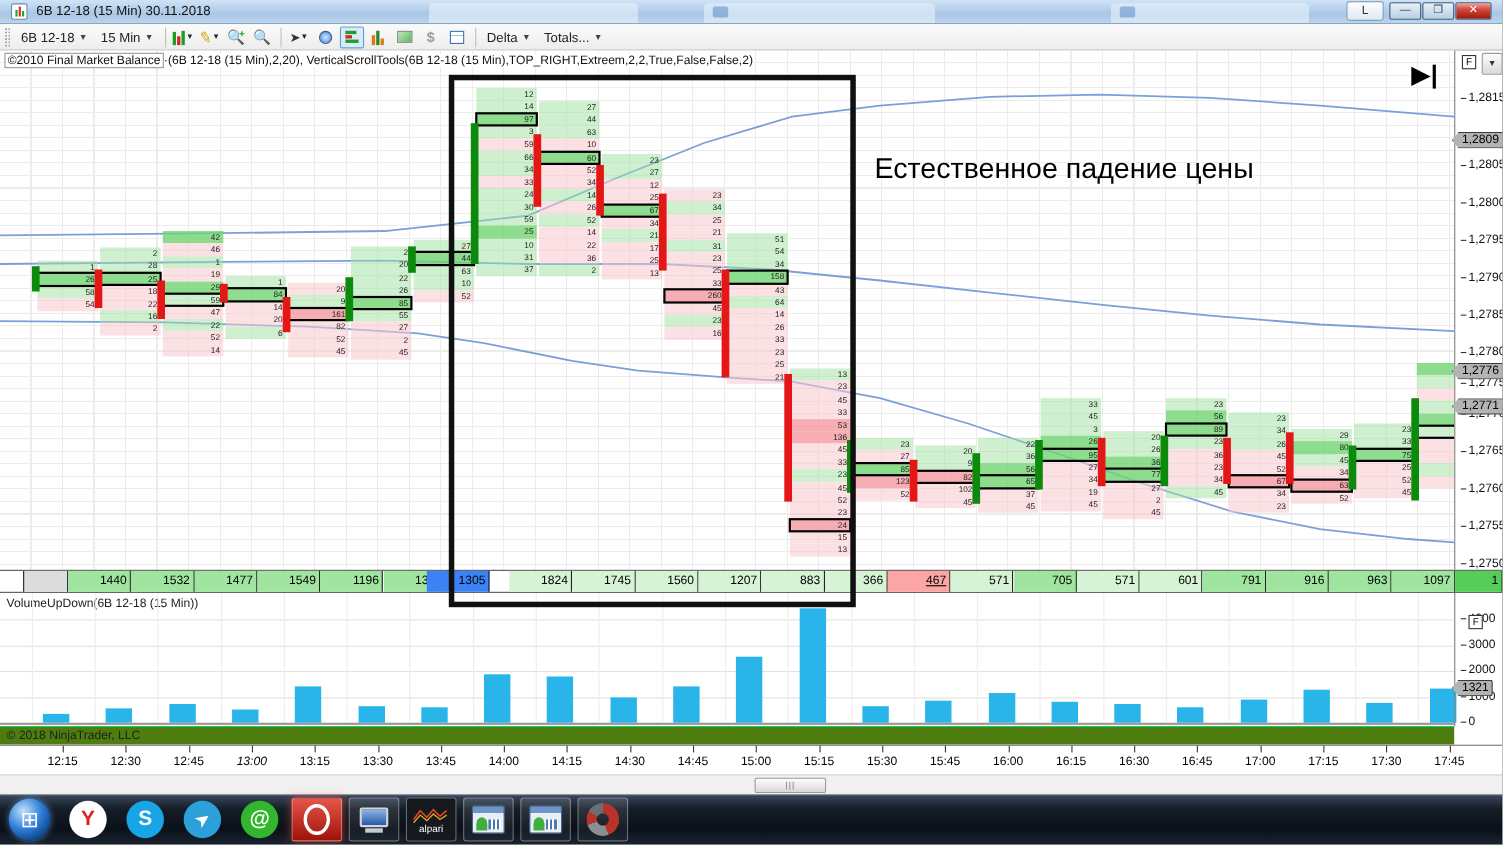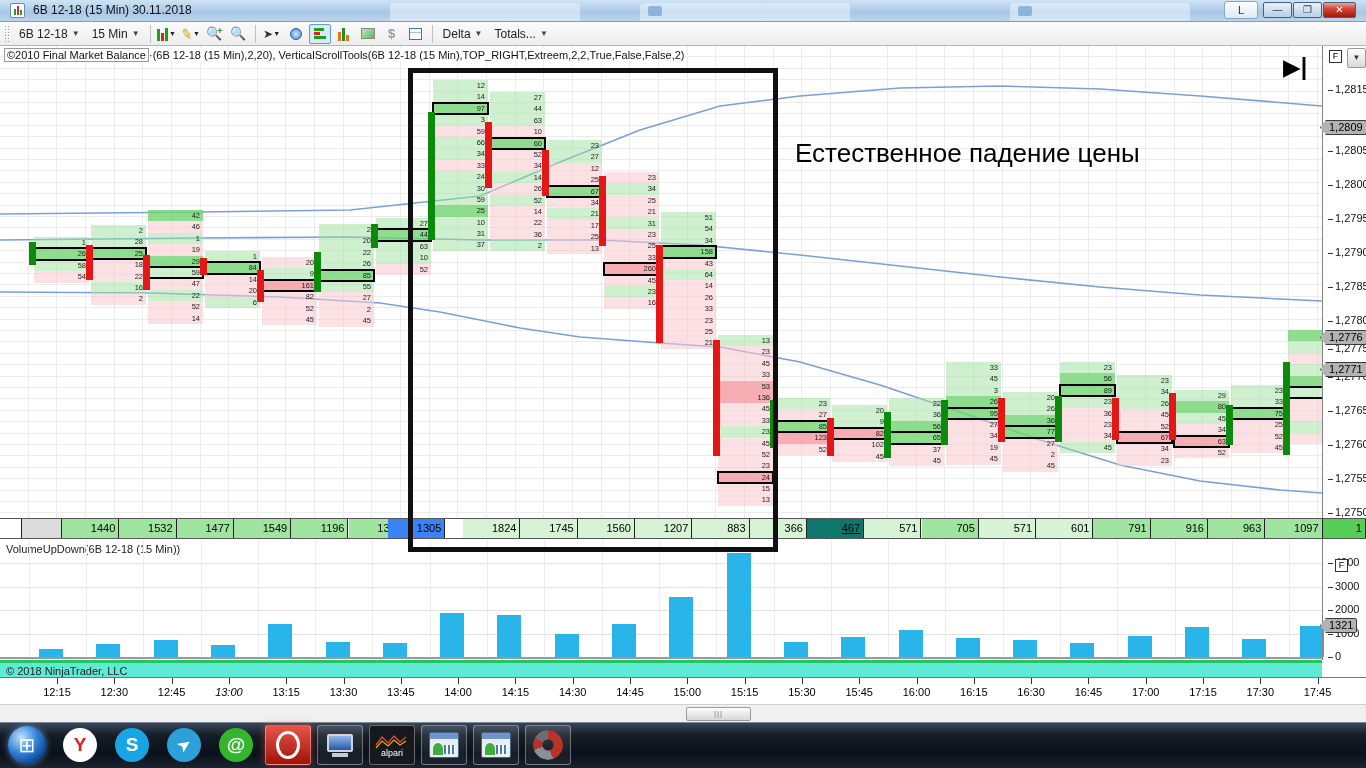--- a/index.html
+++ b/index.html
@@ -54,21 +54,21 @@
 
 #totals{left:0;top:518px;width:1366px;height:21px;border-top:1px solid #555;border-bottom:1px solid #555;background:#fff;z-index:18}
 .tcell{position:absolute;top:0;height:19px;border-right:1px solid #222;font-size:11px;color:#000;text-align:right;padding:3px 3px 0 0}
 
 #volpanel{left:0;top:539px;width:1322px;height:121px;background:#fff;overflow:visible}
 .vgrid{position:absolute;left:0;width:1322px;height:1px;background:#e2e2e2}
 #vol-base{position:absolute;left:0;top:118px;width:1322px;height:2px;background:#9a9a9a}
 .vbar{position:absolute;background:#29b5ea}
 #vol-label{left:6px;top:4px;font-size:11px;color:#222}
 #vaxis{left:1322px;top:539px;width:44px;height:121px;border-left:1px solid #808080;z-index:20}
-#copyright{left:0;top:660px;width:1322px;height:17px;background:#5eead4;border-top:3px solid #22c55e}
+#copyright{left:0;top:660px;width:1322px;height:17px;background:#4d7c0f;border-top:1px solid #22c55e}
 #copyright span{position:absolute;left:6px;top:2px;font-size:11px;color:#222}
 
 #taxis{left:0;top:677px;width:1366px;height:27px;background:#fff;border-top:1px solid #777}
 .ttick{position:absolute;top:0;width:1px;height:6px;background:#333}
 .tlab{position:absolute;top:8px;font-size:11px;color:#000;transform:translateX(-50%)}
 
 #scrollrow{left:0;top:704px;width:1366px;height:18px;background:#f0f0f0;border-top:1px solid #d0d0d0}
 #sthumb{position:absolute;left:686px;top:2px;width:65px;height:14px;background:linear-gradient(#fcfcfc,#d8d8d8);border:1px solid #9a9a9a;border-radius:2px;text-align:center;font-size:8px;line-height:12px;color:#777;letter-spacing:1px}
 
 #taskbar{left:0;top:722px;width:1366px;height:46px;background:linear-gradient(#3a4a5d,#141c26 30%,#0b111a 70%,#1a2430);display:flex;align-items:center;z-index:60}
@@ -512,21 +512,21 @@
       <div class="tcell" style="left: 233.9px; width: 57.3px; background: rgb(159, 228, 159);">1549</div>
       <div class="tcell" style="left: 291.2px; width: 57.3px; background: rgb(159, 228, 159);">1196</div>
       <div class="tcell" style="left: 348.5px; width: 57.3px; background: rgb(159, 228, 159);">1324</div>
       <div class="tcell" style="left: 388px; width: 57.3px; background: #3b82f6; text-align: right;">1305</div>
       <div class="tcell" style="left: 463.1px; width: 57.3px; background: rgb(214, 243, 214);">1824</div>
       <div class="tcell" style="left: 520.4px; width: 57.3px; background: rgb(214, 243, 214);">1745</div>
       <div class="tcell" style="left: 577.7px; width: 57.3px; background: rgb(214, 243, 214);">1560</div>
       <div class="tcell" style="left: 635px; width: 57.3px; background: rgb(214, 243, 214);">1207</div>
       <div class="tcell" style="left: 692.3px; width: 57.3px; background: rgb(214, 243, 214);">883</div>
       <div class="tcell" style="left: 749.6px; width: 57.3px; background: rgb(214, 243, 214);">366</div>
-      <div class="tcell" style="left: 806.9px; width: 57.3px; background: #0f766e; text-decoration: underline;">467</div>
+      <div class="tcell" style="left: 806.9px; width: 57.3px; background: #fca5a5; text-decoration: underline;">467</div>
       <div class="tcell" style="left: 864.2px; width: 57.3px; background: rgb(214, 243, 214);">571</div>
       <div class="tcell" style="left: 921.5px; width: 57.3px; background: rgb(159, 228, 159);">705</div>
       <div class="tcell" style="left: 978.8px; width: 57.3px; background: rgb(214, 243, 214);">571</div>
       <div class="tcell" style="left: 1036.1px; width: 57.3px; background: rgb(214, 243, 214);">601</div>
       <div class="tcell" style="left: 1093.4px; width: 57.3px; background: rgb(159, 228, 159);">791</div>
       <div class="tcell" style="left: 1150.7px; width: 57.3px; background: rgb(159, 228, 159);">916</div>
       <div class="tcell" style="left: 1208px; width: 57.3px; background: rgb(159, 228, 159);">963</div>
       <div class="tcell" style="left: 1265.3px; width: 57.3px; background: rgb(159, 228, 159);">1097</div>
       <div class="tcell" style="left: 1322.6px; width: 43.4px; background: rgb(86, 205, 86);">1</div>
     </div>

